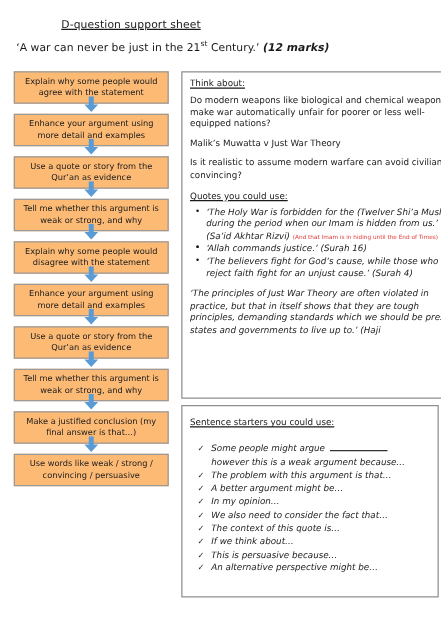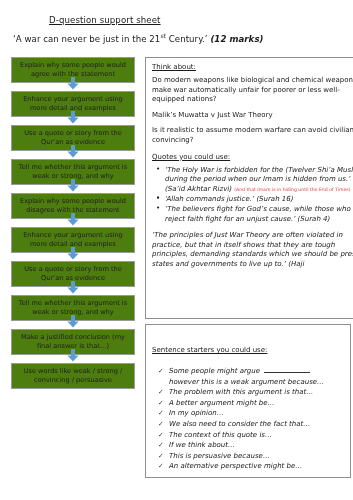--- a/index.html
+++ b/index.html
@@ -52,21 +52,21 @@
     left: 11px;
     top: 57px;
     width: 124px;
   }
   .flow-box {
     position: relative;
     box-sizing: border-box;
     width: 124px;
     height: 26px;
     border: 1px solid #9a9a9a;
-    background: #4d7c0f;
+    background: #fdba74;
     overflow: hidden;
     text-align: center;
     font-size: 6.6px;
     line-height: 9.2px;
     padding: 2.5px 3px 0 3px;
     margin-bottom: 8px;
     color: #202020;
   }
   .flow-arrow {
     position: absolute;
@@ -91,21 +91,21 @@
     width: 233px;
     height: 262px;
     padding: 4px 6px 0 6px;
     overflow: hidden;
   }
   .panel-sentences {
     left: 145px;
     top: 324px;
     width: 206px;
     height: 154px;
-    padding: 20px 6px 0 6px;
+    padding: 8px 6px 0 6px;
     overflow: hidden;
   }
   .sec-head {
     font-size: 7px;
     text-decoration: underline;
     line-height: 11px;
     margin-bottom: 3px;
   }
   .para {
     font-size: 7px;

